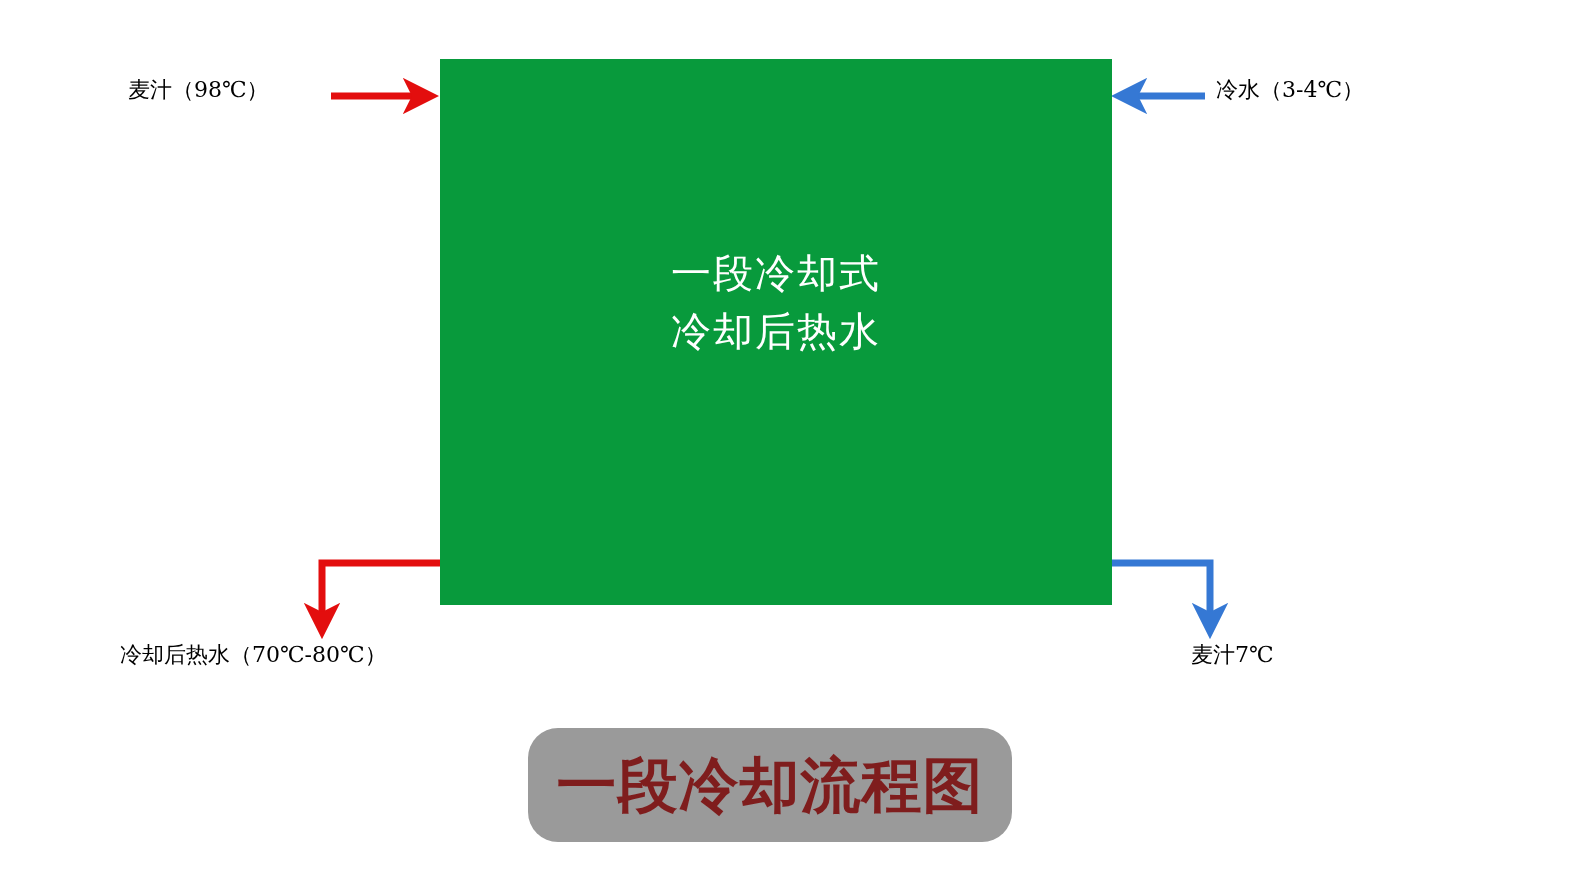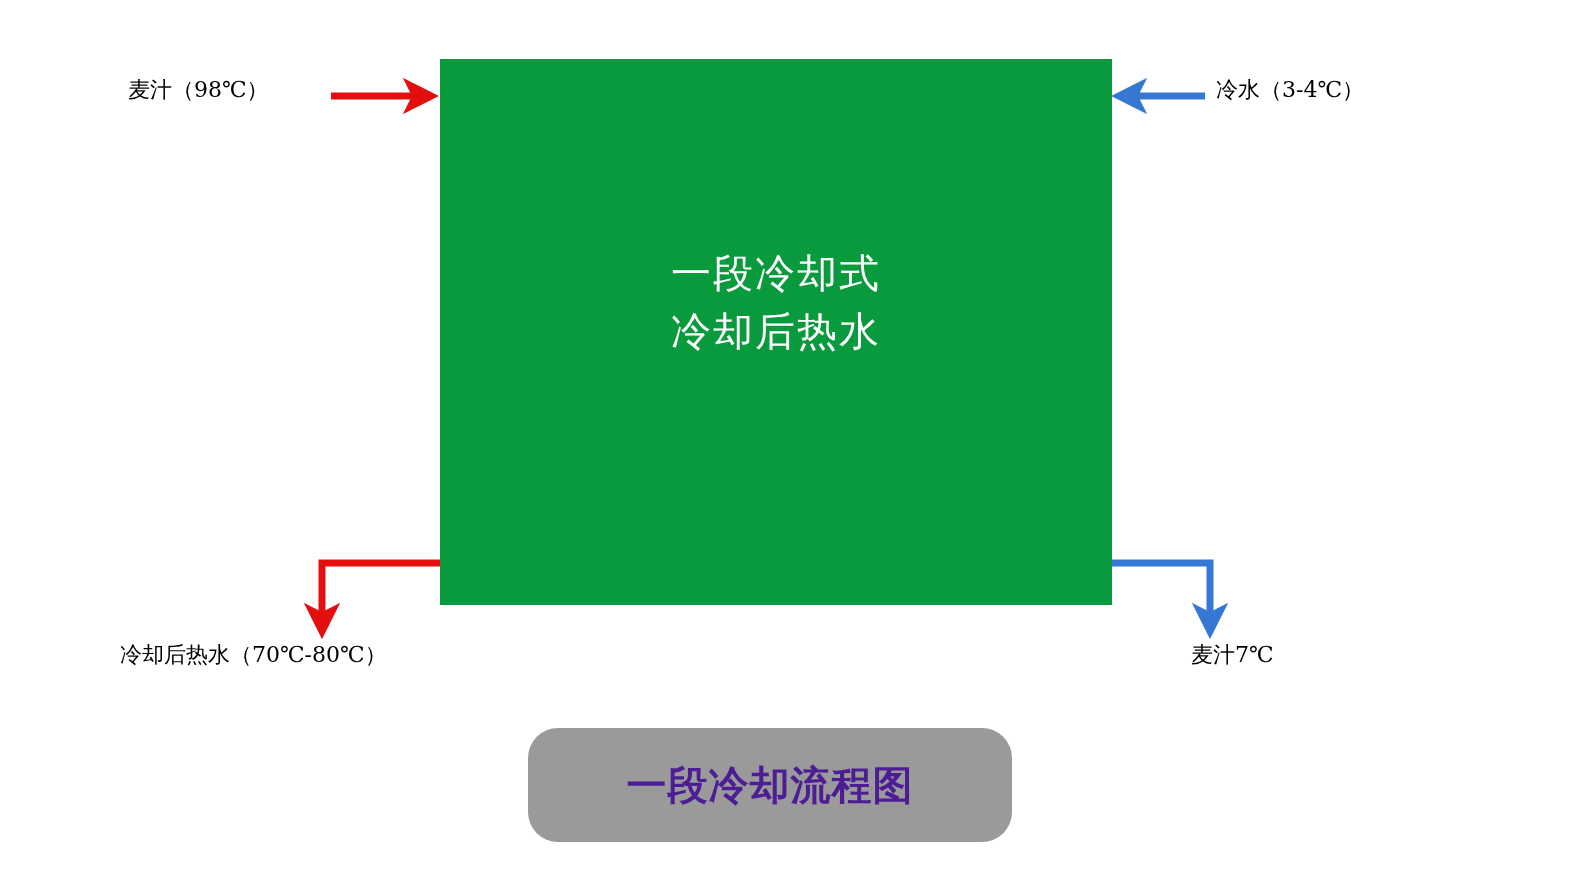--- a/index.html
+++ b/index.html
@@ -86,22 +86,22 @@
     top: 728px;
     width: 484px;
     height: 114px;
     background: #9A9A9A;
     border-radius: 30px;
     display: flex;
     align-items: center;
     justify-content: center;
   }
   .title-banner-text {
-    color: #4c1d95;
-    font-size: 40px;
+    color: #7f1d1d;
+    font-size: 60px;
     font-weight: bold;
     letter-spacing: 1px;
     line-height: 1;
     font-family: "DejaVu Sans", "Liberation Sans", sans-serif;
     text-align: right;
   }
 </style>
 </head>
 <body>
 

